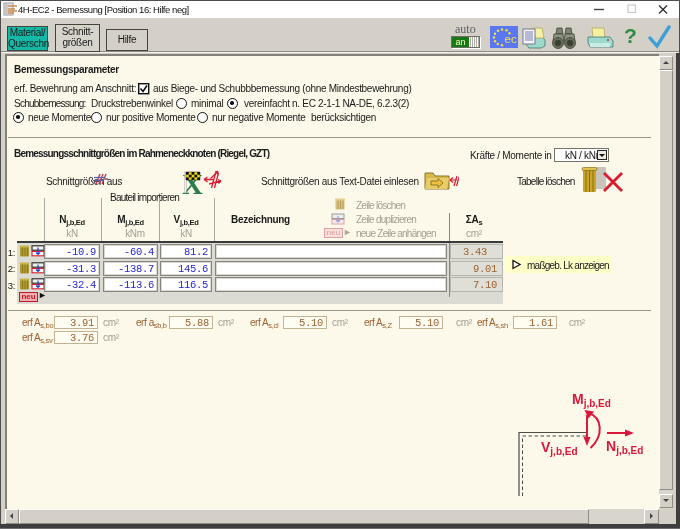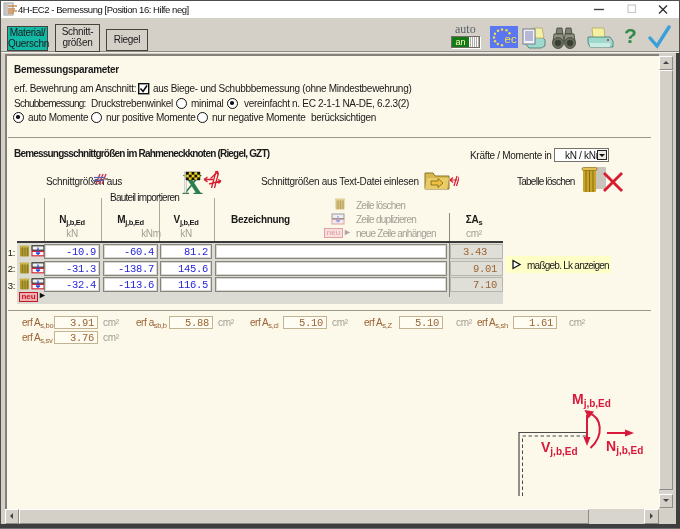--- a/index.html
+++ b/index.html
@@ -47,21 +47,21 @@
 <div class="abs" style="left:1px;top:51px;width:678px;height:1px;background:#8e8b84;"></div>
 <div class="abs" style="left:1px;top:52px;width:678px;height:1px;background:#f0efeb;"></div>
 
 <div class="abs" style="left:7px;top:26px;width:41px;height:25px;border:1.5px solid #46433b;background:#14b8a6;box-sizing:border-box;text-align:center;">
  <div class="t" style="margin-top:1px;line-height:10.5px;">Material/<br>Querschn</div>
   </div>
 <div class="abs" style="left:55px;top:24px;width:45px;height:28px;border:1.5px solid #46433b;background:#d6d3cb;box-sizing:border-box;text-align:center;">
  <div class="t" style="margin-top:2px;line-height:10.5px;">Schnitt-<br>größen</div>
   </div>
 <div class="abs" style="left:106px;top:29px;width:42px;height:22px;border:1.5px solid #46433b;background:#d4d0c8;box-sizing:border-box;text-align:center;">
- <div class="t" style="margin-top:4px;">Riegel</div>
+ <div class="t" style="margin-top:4px;">Hilfe</div>
   </div>
 
 <div class="abs" style="left:455px;top:24px;font-family:'Liberation Serif',serif;font-size:12px;line-height:10px;color:#5a6066;">auto</div>
 <div class="abs" style="left:451px;top:36px;width:27px;height:10px;border:1px solid #6f6d66;background:#fff;box-shadow:1px 1px 0 #fff;">
  <div class="abs" style="left:0;top:0;width:17px;height:10px;background:#157a15;color:#ffffc0;font-size:9px;text-align:center;line-height:10px;">an</div>
  <svg class="abs" style="left:17px;top:0;" width="10" height="10">
       <g stroke="#b0aea6" stroke-width="1">
         <line x1="1.5" y1="0" x2="1.5" y2="10"></line>
         <line x1="3.5" y1="0" x2="3.5" y2="10"></line>
         <line x1="5.5" y1="0" x2="5.5" y2="10"></line>
@@ -155,21 +155,21 @@
 <div class="t abs" style="left:153px;top:83px;">aus Biege- und Schubbbemessung (ohne Mindestbewehrung)</div>
 
 <div class="t n abs" style="left:14px;top:97.5px;">Schubbemessung:</div>
 <div class="t abs" style="left:91px;top:97.5px;">Druckstrebenwinkel</div>
 <div class="radio" style="left:176px;top:98px;"></div>
 <div class="t abs" style="left:191px;top:97.5px;">minimal</div>
 <div class="radio sel" style="left:227px;top:98px;"></div>
 <div class="t abs" style="left:244px;top:97.5px;">vereinfacht n. EC 2-1-1 NA-DE, 6.2.3(2)</div>
 
 <div class="radio sel" style="left:13px;top:112px;"></div>
-<div class="t abs" style="left:28px;top:111.5px;">auto Momente</div>
+<div class="t abs" style="left:28px;top:111.5px;">neue Momente</div>
 <div class="radio" style="left:91px;top:112px;"></div>
 <div class="t abs" style="left:106px;top:111.5px;">nur positive Momente</div>
 <div class="radio" style="left:197px;top:112px;"></div>
 <div class="t abs" style="left:212px;top:111.5px;">nur negative Momente</div>
 <div class="t abs" style="left:311px;top:111.5px;">berücksichtigen</div>
 
 <div class="sepline" style="top:137px;"></div>
 
 <div class="t b abs" style="left:14px;top:148px;letter-spacing:-0.8px;">Bemessungsschnittgrößen im Rahmeneckknoten (Riegel, GZT)</div>
 <div class="t abs" style="left:470px;top:149.5px;">Kräfte / Momente in</div>
@@ -250,21 +250,21 @@
 <div class="abs" style="left:213.5px;top:198px;width:1px;height:43px;background:#a9a9a1;"></div>
 <div class="abs" style="left:449px;top:213px;width:1px;height:84px;background:#8a887e;"></div>
 <div class="abs" style="left:17px;top:241px;width:486px;height:1.6px;background:#3a3a3a;"></div>
 
 <div class="t b abs" style="left:44px;top:214px;width:56px;text-align:center;">N<sub>j,b,Ed</sub></div>
 <div class="t b abs" style="left:103px;top:214px;width:55px;text-align:center;">M<sub>j,b,Ed</sub></div>
 <div class="t b abs" style="left:160px;top:214px;width:52px;text-align:center;">V<sub>j,b,Ed</sub></div>
 <div class="t b abs" style="left:231px;top:214px;">Bezeichnung</div>
 <div class="t b abs" style="left:450px;top:214px;width:48px;text-align:center;">ΣA<sub>s</sub></div>
 <div class="t gry abs" style="left:44px;top:228px;width:56px;text-align:center;">kN</div>
-<div class="t gry abs" style="left:103px;top:228px;width:64px;text-align:center;padding-left:16px;">kNm</div>
+<div class="t gry abs" style="left:103px;top:228px;width:64px;text-align:center;">kNm</div>
 <div class="t gry abs" style="left:160px;top:228px;width:52px;text-align:center;">kN</div>
 <div class="t gry abs" style="left:450px;top:228px;width:48px;text-align:center;">cm²</div>
 
 <svg class="abs" style="left:334px;top:197px;" width="12" height="13">
  <rect x="1.5" y="2.5" width="9" height="10" rx="1" fill="#d6c280"></rect>
  <g stroke="#b09850" stroke-width="0.8">
       <line x1="4" y1="3" x2="4" y2="12"></line>
       <line x1="6.5" y1="3" x2="6.5" y2="12"></line>
       <line x1="9" y1="3" x2="9" y2="12"></line>
     </g>

